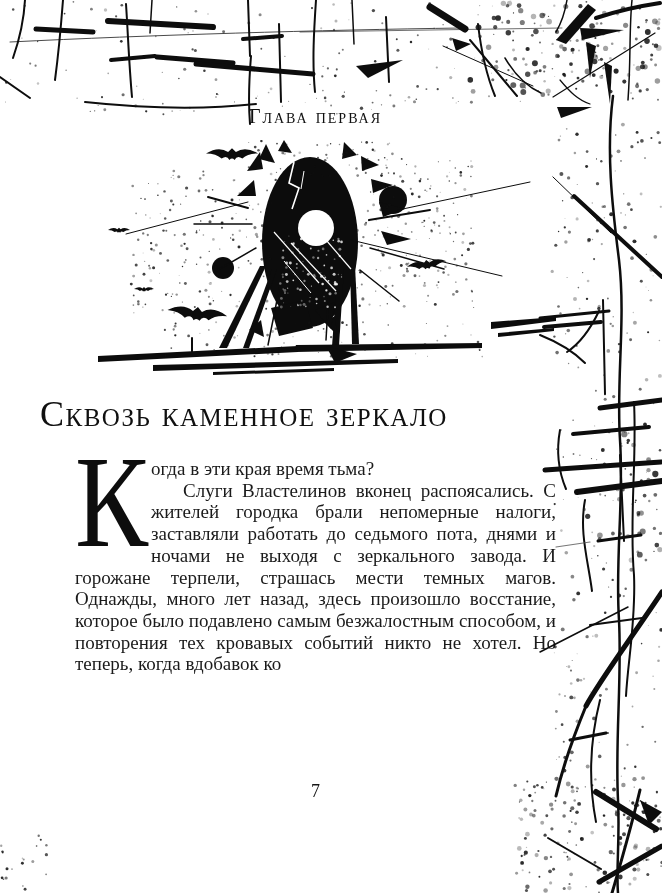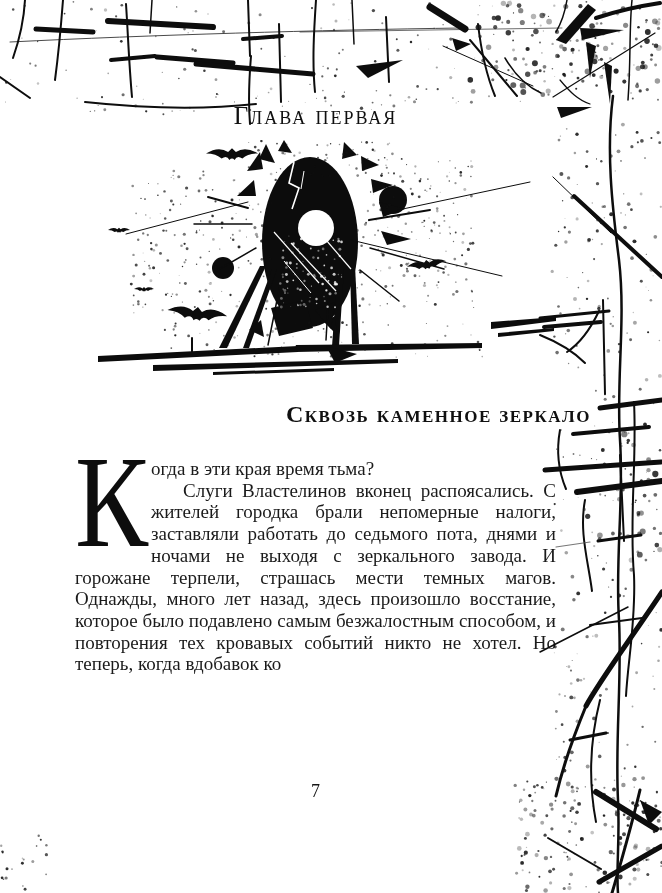--- a/index.html
+++ b/index.html
@@ -6,26 +6,26 @@
   .page{
     position:relative;width:662px;height:893px;overflow:hidden;
     background:#ffffff;color:#1a1a1a;
     font-family:"Liberation Serif",serif;
   }
   svg.borders{position:absolute;left:0;top:0;z-index:4;pointer-events:none;}
   svg.illo{position:absolute;left:98px;top:140px;z-index:1;}
   .chapter-heading{
     position:absolute;left:75px;top:99px;width:481px;margin:0;z-index:2;
     text-align:center;font-weight:normal;font-variant:small-caps;
-    font-size:25px;line-height:34px;letter-spacing:2px;color:#101010;
+    font-size:20px;line-height:34px;letter-spacing:2px;color:#101010;
   }
   .section-title{
     position:absolute;left:40px;top:394px;width:551px;margin:0;z-index:2;
-    text-align:right;font-weight:bold;font-variant:small-caps;
-    font-size:24px;line-height:40px;letter-spacing:1.5px;color:#101010;
+    text-align:left;font-weight:normal;font-variant:small-caps;
+    font-size:36px;line-height:40px;letter-spacing:1.5px;color:#101010;
   }
   .body-text{
     position:absolute;left:75px;top:458px;width:481px;z-index:2;
     font-size:19px;line-height:21.7px;text-align:justify;color:#1b1b1b;
   }
   .dropcap{
     float:left;width:68px;height:87px;margin:0 8px 0 0;
     font-size:132px;line-height:87px;color:#0d0d0d;
     transform:scaleX(.83);transform-origin:0 0;
   }

